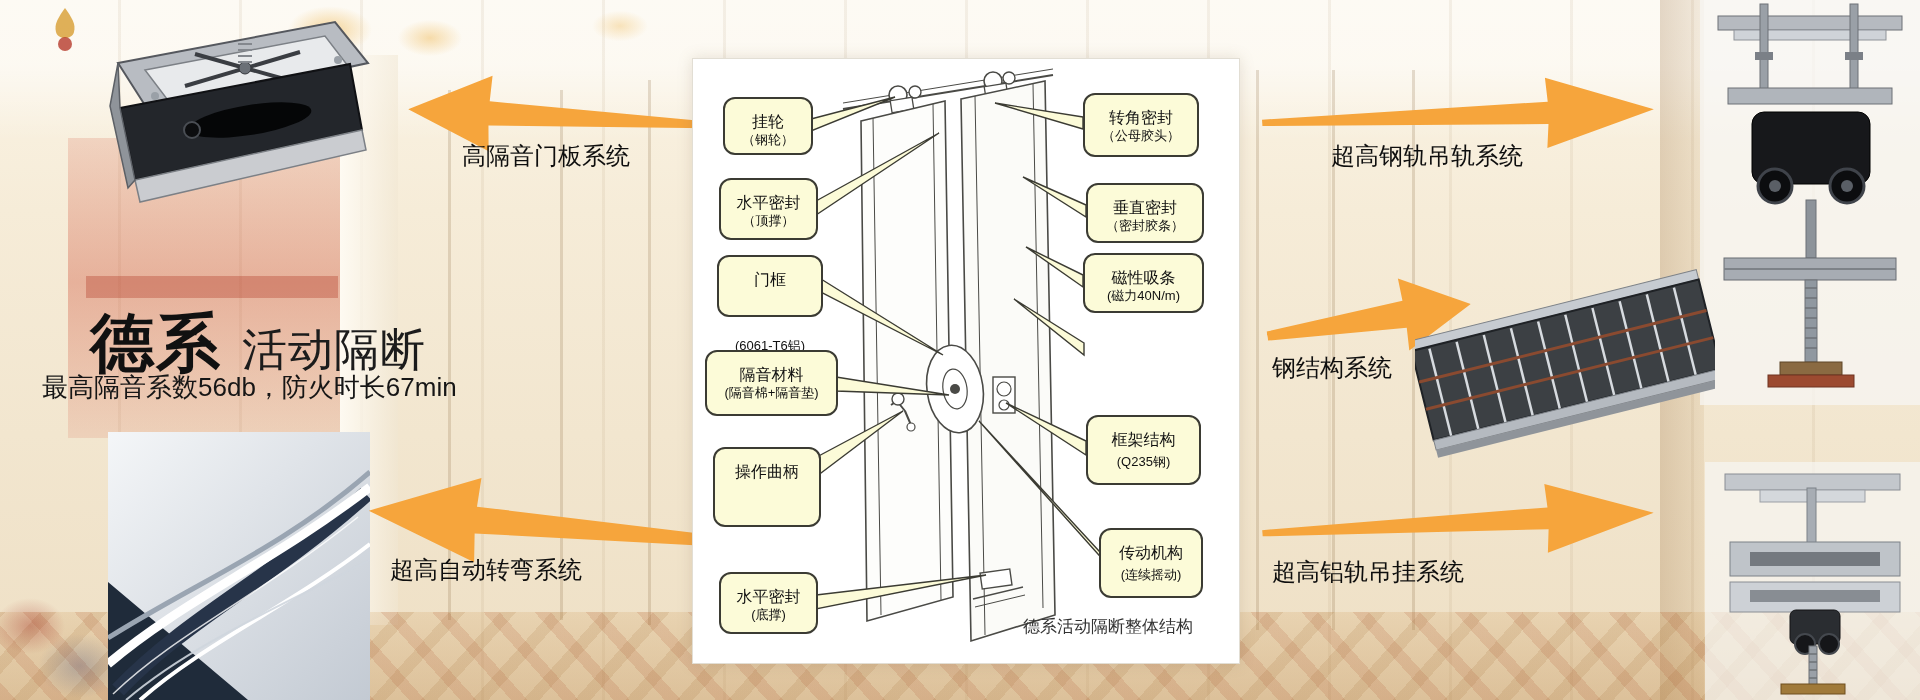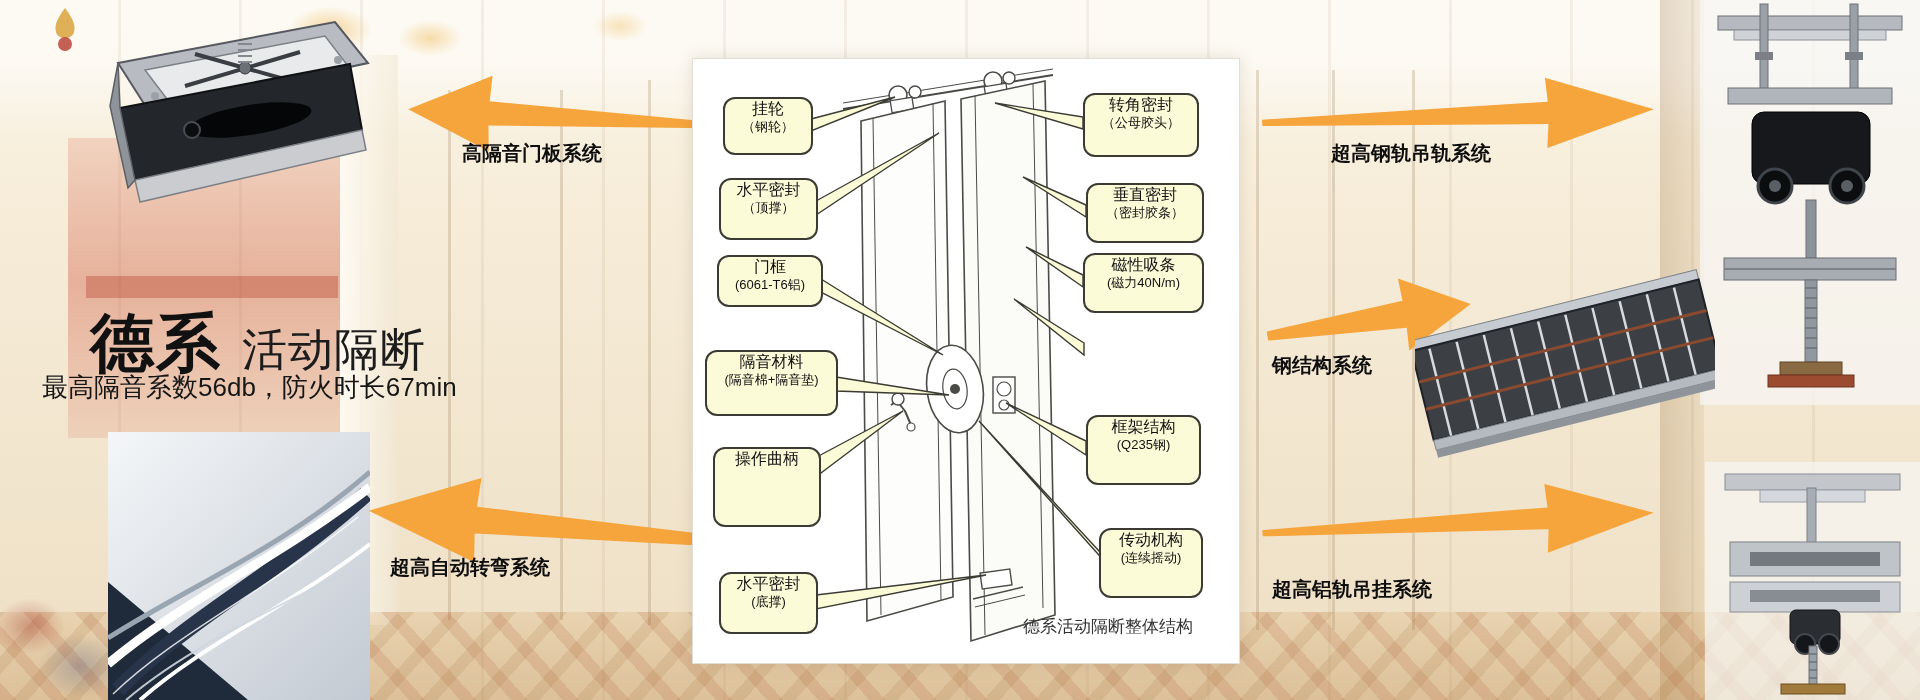--- a/index.html
+++ b/index.html
@@ -41,28 +41,28 @@
 
   
   .title-line{left:90px;top:300px;width:520px;white-space:nowrap;color:#111;}
   .title-line .t1{font-size:64px;font-weight:900;letter-spacing:2px;}
   .title-line .t2{font-size:45px;font-weight:500;letter-spacing:1px;margin-left:20px;color:#1c1c1c;}
   .subtitle{left:42px;top:370px;width:560px;font-size:26px;color:#161616;white-space:nowrap;}
 
   
   .arrow svg{display:block;width:100%;height:100%;}
   .arrow-fill{fill:#F6A53C;}
-  .sys-label{font-size:20px;font-weight:700;color:#0e0e0e;white-space:nowrap;}
+  .sys-label{font-size:24px;font-weight:400;color:#0e0e0e;white-space:nowrap;}
 
   
   .panel{left:692px;top:58px;width:546px;height:604px;background:#fff;
          border:1px solid #e2ded4;box-shadow:0 0 14px rgba(120,100,70,.18);}
   .callout{position:absolute;background:#FCFBD8;border:2px solid #3B3B33;border-radius:12px;
-           display:flex;flex-direction:column;align-items:center;justify-content:flex-start;
-           text-align:center;color:#111;z-index:3;padding:0 3px;box-sizing:border-box;}
+           display:flex;flex-direction:column;align-items:center;justify-content:space-between;
+           text-align:center;color:#111;z-index:3;padding:13px 3px;box-sizing:border-box;}
   .callout .l1{font-size:16px;line-height:1.25;white-space:nowrap;}
   .callout .l2{font-size:13px;line-height:1.25;white-space:nowrap;}
   .caption{position:absolute;left:330px;top:556px;font-size:17px;color:#333;white-space:nowrap;z-index:3;}
 
   
   .photo svg{display:block;width:100%;height:100%;}
 </style>
 </head>
 <body>
 
@@ -155,21 +155,21 @@
   </div>
   <div class="abs arrow" style="left:368px;top:480px;width:398px;height:96px;transform:scaleX(-1) rotate(-5deg);">
     <svg viewBox="0 0 400 100" preserveAspectRatio="none">
         <polygon class="arrow-fill" points="0,46 292,36 290,6 400,50 290,94 292,64 0,54"></polygon>
       </svg>
   </div>
 
   <div class="abs sys-label" style="left:462px;top:140px;">高隔音门板系统</div>
   <div class="abs sys-label" style="left:1331px;top:140px;">超高钢轨吊轨系统</div>
   <div class="abs sys-label" style="left:1272px;top:352px;">钢结构系统</div>
-  <div class="abs sys-label" style="left:1272px;top:556px;margin-top:20px;">超高铝轨吊挂系统</div>
+  <div class="abs sys-label" style="left:1272px;top:556px;">超高铝轨吊挂系统</div>
   <div class="abs sys-label" style="left:390px;top:554px;">超高自动转弯系统</div>
 
   <div class="abs panel">
 
     <svg class="abs" style="left:0;top:0;width:546px;height:604px;z-index:2;" viewBox="0 0 546 604">
 
       <line x1="150" y1="50" x2="360" y2="16" stroke="#4a4a46" stroke-width="2"></line>
       <line x1="150" y1="44" x2="360" y2="10" stroke="#4a4a46" stroke-width="1"></line>
 
       <circle cx="205" cy="36" r="9" fill="#fff" stroke="#4a4a46" stroke-width="1.6"></circle>
@@ -220,21 +220,21 @@
     </svg>
 
     <div class="callout" style="left:30px;top:38px;width:90px;height:58px;">
       <div class="l1">挂轮</div>
       <div class="l2">（钢轮）</div>
     </div>
     <div class="callout" style="left:26px;top:119px;width:99px;height:62px;">
       <div class="l1">水平密封</div>
       <div class="l2">（顶撑）</div>
     </div>
-    <div class="callout" style="left:24px;top:196px;width:106px;height:52px;">
+    <div class="callout" style="left:24px;top:196px;width:106px;height:62px;gap:48px;">
       <div class="l1">门框</div>
       <div class="l2">(6061-T6铝)</div>
     </div>
     <div class="callout" style="left:12px;top:291px;width:133px;height:66px;">
       <div class="l1">隔音材料</div>
       <div class="l2">(隔音棉+隔音垫)</div>
     </div>
     <div class="callout" style="left:20px;top:388px;width:108px;height:80px;">
       <div class="l1">操作曲柄</div>
     </div>

